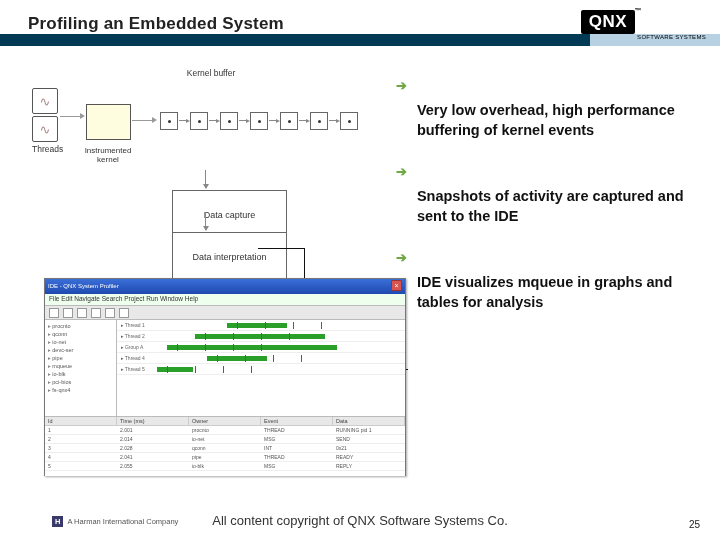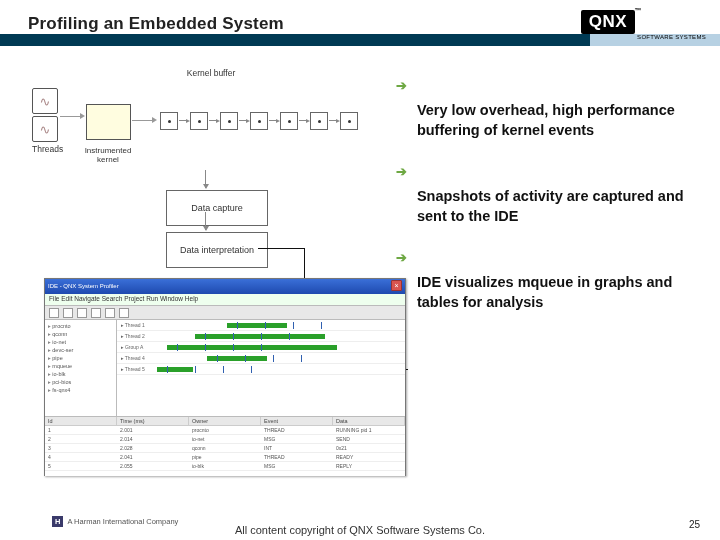--- a/index.html
+++ b/index.html
@@ -36,21 +36,21 @@
   .arrow-head { position: absolute; width: 0; height: 0; border-left: 5px solid #999; border-top: 3px solid transparent; border-bottom: 3px solid transparent; }
   .kernel-box { position: absolute; left: 56px; top: 32px; width: 45px; height: 36px; background: #fffde0; border: 1.5px solid #555; }
   .kernel-label { position: absolute; left: 46px; top: 74px; font-size: 8px; color: #333; width: 64px; text-align: center; }
   .buf-label { position: absolute; left: 154px; top: -4px; font-size: 8.5px; color: #333; text-align: center; width: 54px; }
   .buf-box { position: absolute; top: 40px; width: 18px; height: 18px; background: #fff; border: 1.2px solid #666; }
   .buf-box .dot { width: 3px; height: 3px; background: #333; border-radius: 50%; margin: 7px auto; }
   .barrow { position: absolute; top: 48px; width: 8px; height: 0; border-top: 1.2px solid #888; }
   .barrow::after { content: ""; position: absolute; right: -3px; top: -2.5px; border-left: 4px solid #888; border-top: 2.5px solid transparent; border-bottom: 2.5px solid transparent; }
 
   
-  .step { position: absolute; left: 136px; width: 102px; border: 1.2px solid #666; background: #fff; font-size: 9px; color: #333; text-align: center; padding: 12px 2px; }
+  .step { position: absolute; left: 142px; width: 115px; border: 1.2px solid #666; background: #fff; font-size: 9px; color: #333; text-align: center; padding: 19px 2px; }
   .down-arrow { position: absolute; left: 175px; width: 0; border-left: 1.2px solid #888; }
   .down-arrow::after { content: ""; position: absolute; left: -3px; bottom: -1px; border-top: 5px solid #888; border-left: 3px solid transparent; border-right: 3px solid transparent; }
 
   
   .ide { position: absolute; left: 14px; top: 206px; width: 362px; height: 198px; border: 1px solid #777; background: #ece9d8; box-shadow: 1px 1px 2px rgba(0,0,0,.35); }
   .ide-title { height: 15px; background: linear-gradient(#3a6fd8,#1e4aaf); display: flex; justify-content: space-between; padding: 0 3px; }
   .ide-title-txt { font-size: 6px; color: #fff; line-height: 15px; overflow: hidden; white-space: nowrap; }
   .ide-close { width: 11px; height: 11px; background: #d9544f; border: 1px solid #933; border-radius: 1px; margin-top: 1px; font-size: 7px; color: #fff; line-height: 9px; text-align: center; }
   .ide-menu { height: 12px; background: #efe; font-size: 6.5px; color: #333; padding: 1px 4px; border-bottom: 1px solid #bbb; }
   .ide-tool { height: 14px; background: #e8e8e8; border-bottom: 1px solid #bbb; display: flex; align-items: center; gap: 4px; padding: 0 4px; }
@@ -72,21 +72,21 @@
   .pointer { position: absolute; left: 228px; top: 176px; width: 130px; height: 120px; }
   .pointer .h1 { position: absolute; left: 0; top: 0; width: 46px; border-top: 1.4px solid #111; }
   .pointer .v1 { position: absolute; left: 46px; top: 0; height: 122px; border-left: 1.4px solid #111; }
   .pointer .h2 { position: absolute; left: 46px; top: 121px; width: 104px; border-top: 1.4px solid #111; }
   .pointer .h2::before { content: ""; position: absolute; left: -1px; top: -4px; border-right: 6px solid #111; border-top: 4px solid transparent; border-bottom: 4px solid transparent; }
 
   
   .footer { position: absolute; bottom: 0; left: 0; right: 0; height: 42px; }
   .harman { position: absolute; left: 52px; bottom: 14px; font-size: 7.5px; color: #555; }
   .harman b { background: #3a3a6a; color: #fff; padding: 1px 3px; margin-right: 4px; }
-  .copy { position: absolute; left: 0; right: 0; bottom: 4px; text-align: center; font-size: 11px; color: #333; }
+  .copy { position: absolute; left: 0; right: 0; bottom: 12px; text-align: center; font-size: 13px; color: #333; }
   .pg { position: absolute; right: 20px; bottom: 10px; font-size: 10px; color: #222; }
 </style>
 </head>
 <body>
 
 <div class="header">
   <div class="title">Profiling an Embedded System</div>
   <div class="logo">
     <div class="logo-box">
       <span>QNX</span>

